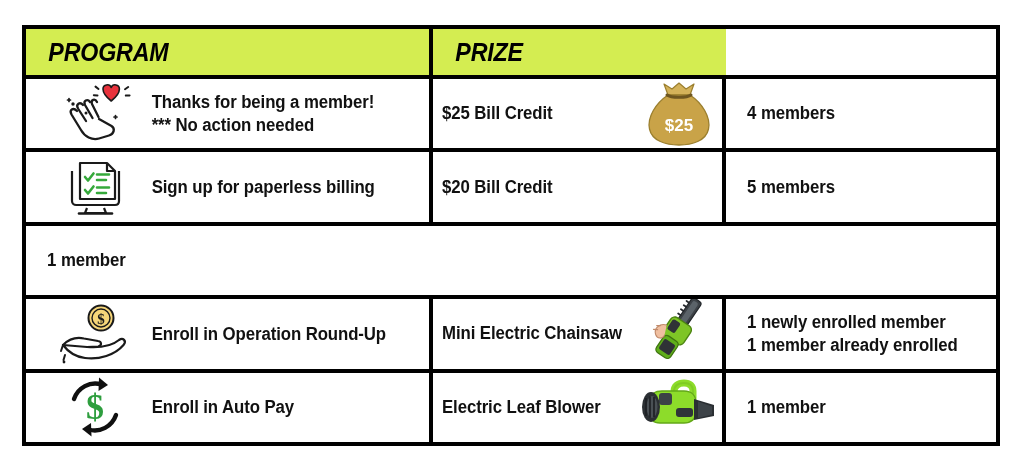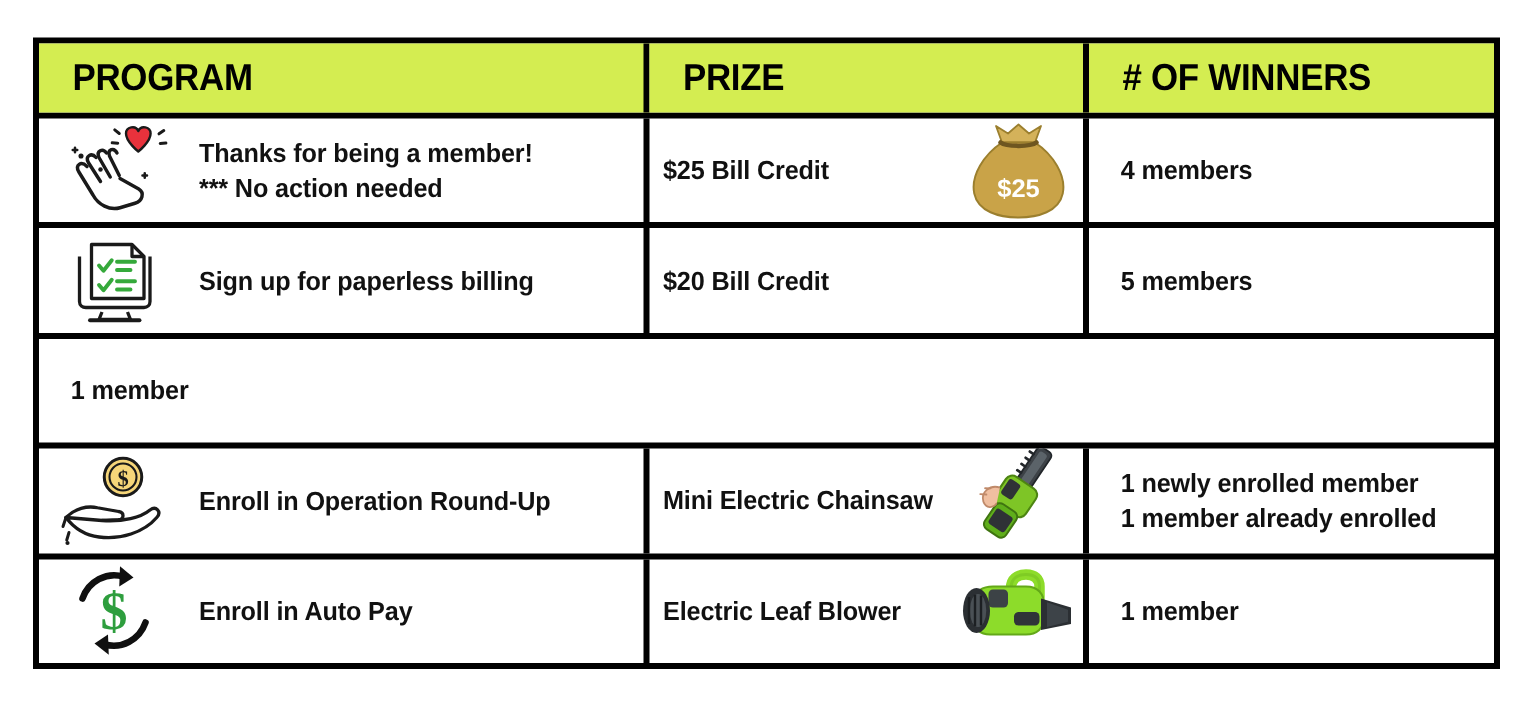--- a/index.html
+++ b/index.html
@@ -30,20 +30,21 @@
   .t-row {
     display: flex;
     flex: 1 1 0;
     border-bottom: 4px solid #000000;
     min-height: 0;
   }
   .t-row:last-child { border-bottom: none; }
 
   .t-row.header-row {
     flex: 0 0 46px;
+    font-style: italic;
   }
 
   .cell {
     border-right: 4px solid #000000;
     box-sizing: border-box;
     display: flex;
     align-items: center;
     min-width: 0;
     overflow: hidden;
   }
@@ -68,21 +69,21 @@
     transform: scaleX(0.93);
     transform-origin: left center;
     white-space: nowrap;
   }
 
   
   .prog-inner {
     display: flex;
     align-items: center;
     width: 100%;
-    padding-left: 3px;
+    padding-left: 22px;
     box-sizing: border-box;
   }
   .prog-icon {
     flex: 0 0 96px;
     height: 62px;
     display: flex;
     align-items: center;
     justify-content: center;
   }
   .prog-text {
@@ -145,23 +146,20 @@
 <body>
 
 <div id="promo-table">
 
   <div class="t-row header-row">
     <div class="cell col-program">
       <span class="header-label">PROGRAM</span>
     </div>
     <div class="cell col-prize">
       <span class="header-label">PRIZE</span>
-    </div>
-    <div class="cell col-winners">
-      <span class="header-label"># OF WINNERS</span>
     </div>
   </div>
 
   <div class="t-row">
     <div class="cell col-program">
       <div class="prog-inner">
         <div class="prog-icon">
           <svg width="74" height="62" viewBox="0 0 74 62">
             <path d="M44 6 C44 1.5 50.5 0.2 52.2 4.4 C53.9 0.2 60.4 1.5 60.4 6 C60.4 11.5 52.2 18 52.2 18 C52.2 18 44 11.5 44 6 Z" fill="#e8323c" stroke="#1a1a1a" stroke-width="1.6" stroke-linejoin="round"></path>
             <path d="M39.5 6 L36.5 3.6 M38.5 12.5 L34.8 12.2 M66 6.2 L69.2 4 M66.8 12.6 L70.6 12.4" stroke="#1a1a1a" stroke-width="2" stroke-linecap="round" fill="none"></path>

